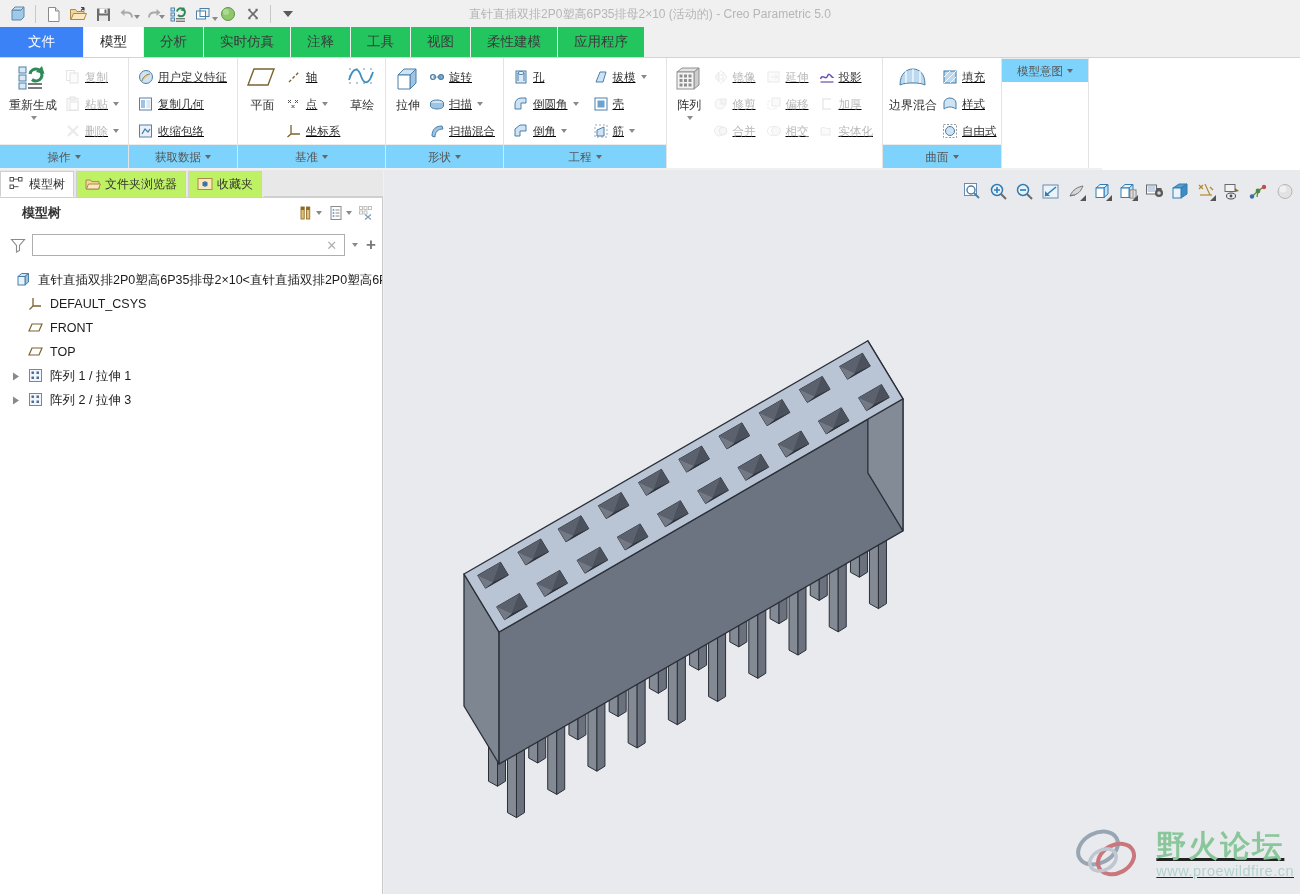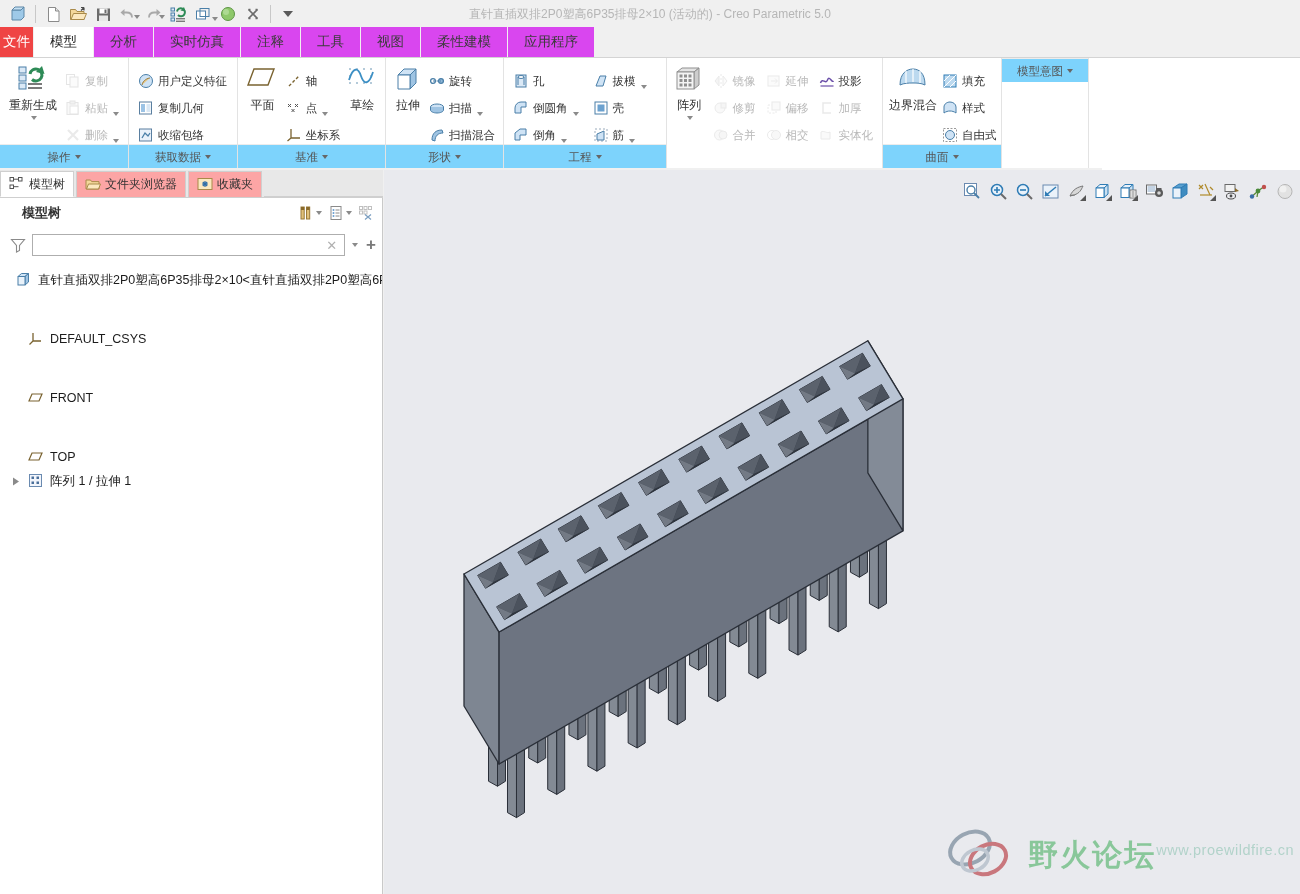--- a/index.html
+++ b/index.html
@@ -33,23 +33,23 @@
   }
 
   
   .tabstrip {
     position:absolute; left:0; top:28px; width:1300px; height:30px;
     background:#f0f0f0; display:flex; align-items:flex-end;
     border-bottom:1px solid #d4d4d4;
   }
   .tab {
     height:30px; line-height:30px; padding:0 16px; font-size:13.5px; color:#3b3b3b;
-    background:#d946ef; border-right:1px solid #f0f0f0; cursor:default; white-space:nowrap;
-  }
-  .tab.file { background:#ef4444; color:#ffffff; padding:0 3px; }
+    background:#22c55e; border-right:1px solid #f0f0f0; cursor:default; white-space:nowrap;
+  }
+  .tab.file { background:#3b82f6; color:#ffffff; padding:0 28px; }
   .tab.active { background:#ffffff; color:#222; }
   .tabstrip .filler { flex:1; height:30px; background:#f0f0f0; }
 
   
   .ribbon {
     position:absolute; left:0; top:58px; width:1300px; height:110px;
     background:#ffffff; display:flex; align-items:stretch;
   }
   .rgroup { display:flex; flex-direction:column; position:relative; border-right:1px solid #e3e3e3; }
   .rgroup-body { flex:1; display:flex; align-items:flex-start; padding:5px 6px 0 6px; gap:2px; }
@@ -59,36 +59,36 @@
     align-items:center; justify-content:center; gap:3px;
   }
   .rgroup-label .caret-sm { border-top-color:#666; }
 
   .big-btn {
     display:flex; flex-direction:column; align-items:center; justify-content:flex-start;
     width:52px; padding-top:2px; gap:2px;
   }
   .big-btn .lbl { font-size:12px; color:#333; white-space:nowrap; }
   .small-col { display:flex; flex-direction:column; gap:3px; padding-top:2px; }
-  .small-btn { display:flex; align-items:flex-end; gap:4px; height:24px; padding:0 3px; white-space:nowrap; }
+  .small-btn { display:flex; align-items:center; gap:4px; height:24px; padding:0 3px; white-space:nowrap;text-decoration:underline; }
   .small-btn .lbl { font-size:11.5px; color:#333; }
   .small-btn.disabled .lbl { color:#b9b9b9; }
   .small-btn.disabled svg, .small-btn.disabled .ic { opacity:.45; filter:grayscale(1); }
   .ic { width:16px; height:16px; display:inline-block; flex:0 0 16px; }
   .ic30 { width:32px; height:30px; display:inline-block; }
 
   
   .nav-tabs {
     position:absolute; left:0; top:170px; width:383px; height:28px;
     background:#e8e8e8; display:flex; align-items:flex-end;
     border-bottom:1px solid #cfcfcf;
   }
   .nav-tab {
     height:26px; display:flex; align-items:center; gap:4px; padding:0 8px;
-    font-size:12px; color:#333; background:#fca5a5;
+    font-size:12px; color:#333; background:#bef264;
     border:1px solid #cfcfcf; border-bottom:none; margin-right:2px;
   }
   .nav-tab.active { background:#ffffff; border-bottom:1px solid #ffffff; }
   .nav-tabs .rest { flex:1; height:26px; background:#e8e8e8; border-bottom:1px solid #cfcfcf; }
 
   .navpanel {
     position:absolute; left:0; top:198px; width:383px; height:696px;
     background:#ffffff; border-right:1px solid #c9c9c9;
   }
   .np-head {
@@ -98,39 +98,39 @@
   .np-head .spacer { flex:1; }
   .np-tool { display:flex; align-items:center; gap:1px; }
   .np-filter { height:34px; display:flex; align-items:center; gap:6px; padding:0 6px 0 10px; }
   .filter-box {
     flex:1; height:22px; border:1px solid #aeaeae; background:#fff; display:flex;
     align-items:center; padding:0 4px; font-size:12px; color:#333;
   }
   .filter-box .val { flex:1; }
   .tree { padding:6px 0 0 0; font-size:12.5px; color:#1c1c1c; }
   .tnode { height:24px; display:flex; align-items:center; gap:6px; padding-left:10px; white-space:nowrap; overflow:hidden; }
-  .tnode.lvl1 { padding-left:28px;margin-top:35px; }
+  .tnode.lvl1 { padding-left:28px; }
   .tnode.lvl1e { padding-left:10px; }
   .tw { width:12px; display:flex; align-items:center; justify-content:center; }
 
   
   .gfx {
     position:absolute; left:384px; top:170px; width:916px; height:724px;
     background:#e9eaee; overflow:hidden;
   }
   .gfx-toolbar {
     position:absolute; right:0; top:8px; height:26px; display:flex; align-items:center;
     gap:2px; padding:0 4px; background:rgba(233,234,238,0.0);
   }
   .gt-btn { width:24px; height:24px; display:flex; align-items:center; justify-content:center; position:relative; }
   .gt-arrow { position:absolute; right:2px; bottom:2px; width:0;height:0;
     border-left:3px solid transparent; border-top:3px solid transparent; border-right:3px solid #555; border-bottom:3px solid #555;}
 
   .watermark { position:absolute; right:6px; bottom:10px; display:flex; align-items:center; gap:8px; opacity:.85; }
-  .wm-text { display:flex; flex-direction:row; line-height:1; }
+  .wm-text { display:flex; flex-direction:column; line-height:1;text-decoration:underline; }
   .wm-title { font-size:30px; font-weight:bold; color:#79c28c; letter-spacing:2px; font-family:"DejaVu Sans", sans-serif;}
   .wm-url { font-size:14.5px; color:#a9cfc4; letter-spacing:.5px; margin-top:3px; font-family:"Liberation Sans", sans-serif;}
 </style>
 </head>
 <body>
 
 <div id="app">
 
   <div class="titlebar">
     <div class="qat">
@@ -814,20 +814,39 @@
             <rect x="1.5" y="1.5" width="12" height="12" fill="#f2f5fb" stroke="#6a8ab0"></rect>
             <g fill="#4a6f9a">
               <rect x="3.5" y="3.5" width="2.5" height="2.5"></rect>
                 <rect x="8.5" y="3.5" width="2.5" height="2.5"></rect>
               <rect x="3.5" y="8.5" width="2.5" height="2.5"></rect>
                 <rect x="8.5" y="8.5" width="2.5" height="2.5"></rect>
             </g>
           </svg>
         </span>
         <span>阵列 1 / 拉伸 1</span>
+      </div>
+      <div class="tnode lvl1e">
+        <span class="tw">
+          <svg width="8" height="9" viewBox="0 0 8 9">
+              <polygon points="1,0.5 7,4.5 1,8.5" fill="#8a8a8a"></polygon>
+            </svg>
+        </span>
+        <span class="ic">
+          <svg width="15" height="15" viewBox="0 0 15 15">
+            <rect x="1.5" y="1.5" width="12" height="12" fill="#f2f5fb" stroke="#6a8ab0"></rect>
+            <g fill="#4a6f9a">
+              <rect x="3.5" y="3.5" width="2.5" height="2.5"></rect>
+                <rect x="8.5" y="3.5" width="2.5" height="2.5"></rect>
+              <rect x="3.5" y="8.5" width="2.5" height="2.5"></rect>
+                <rect x="8.5" y="8.5" width="2.5" height="2.5"></rect>
+            </g>
+          </svg>
+        </span>
+        <span>阵列 2 / 拉伸 3</span>
       </div>
     </div>
   </div>
 
   <div class="gfx">
 
     <svg width="916" height="724" viewBox="0 0 916 724" style="position:absolute;left:0;top:0">
         <g>
           <polygon points="104.515,537.23 113.515,542.23 113.515,616.23 104.515,611.23" fill="#838a94" stroke="#2a2f38" stroke-width="1" stroke-linejoin="round"></polygon>
           <polygon points="113.515,542.23 121.515,537.23 121.515,611.23 113.515,616.23" fill="#6b727d" stroke="#2a2f38" stroke-width="1" stroke-linejoin="round"></polygon>

